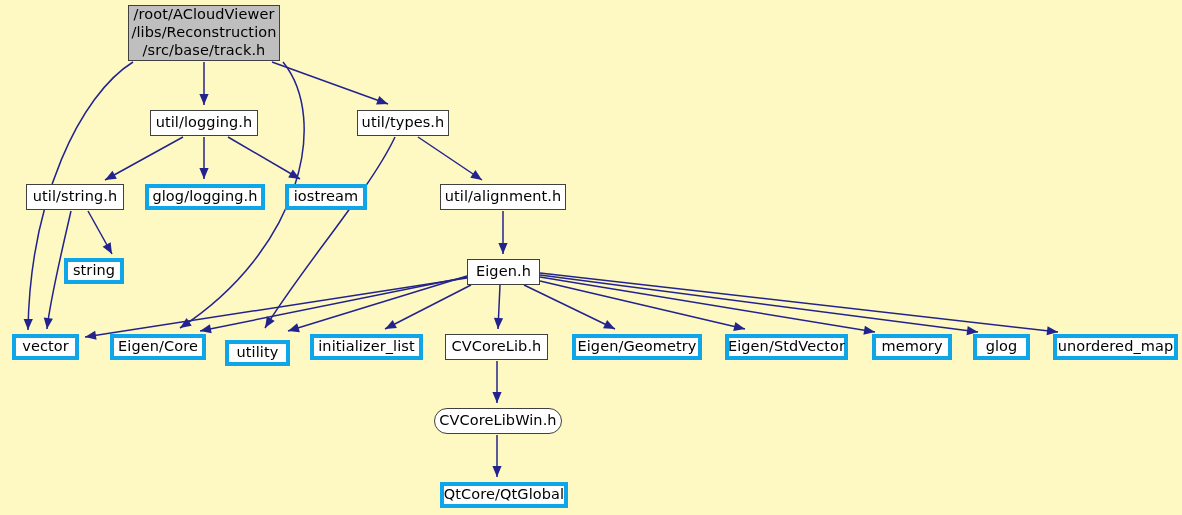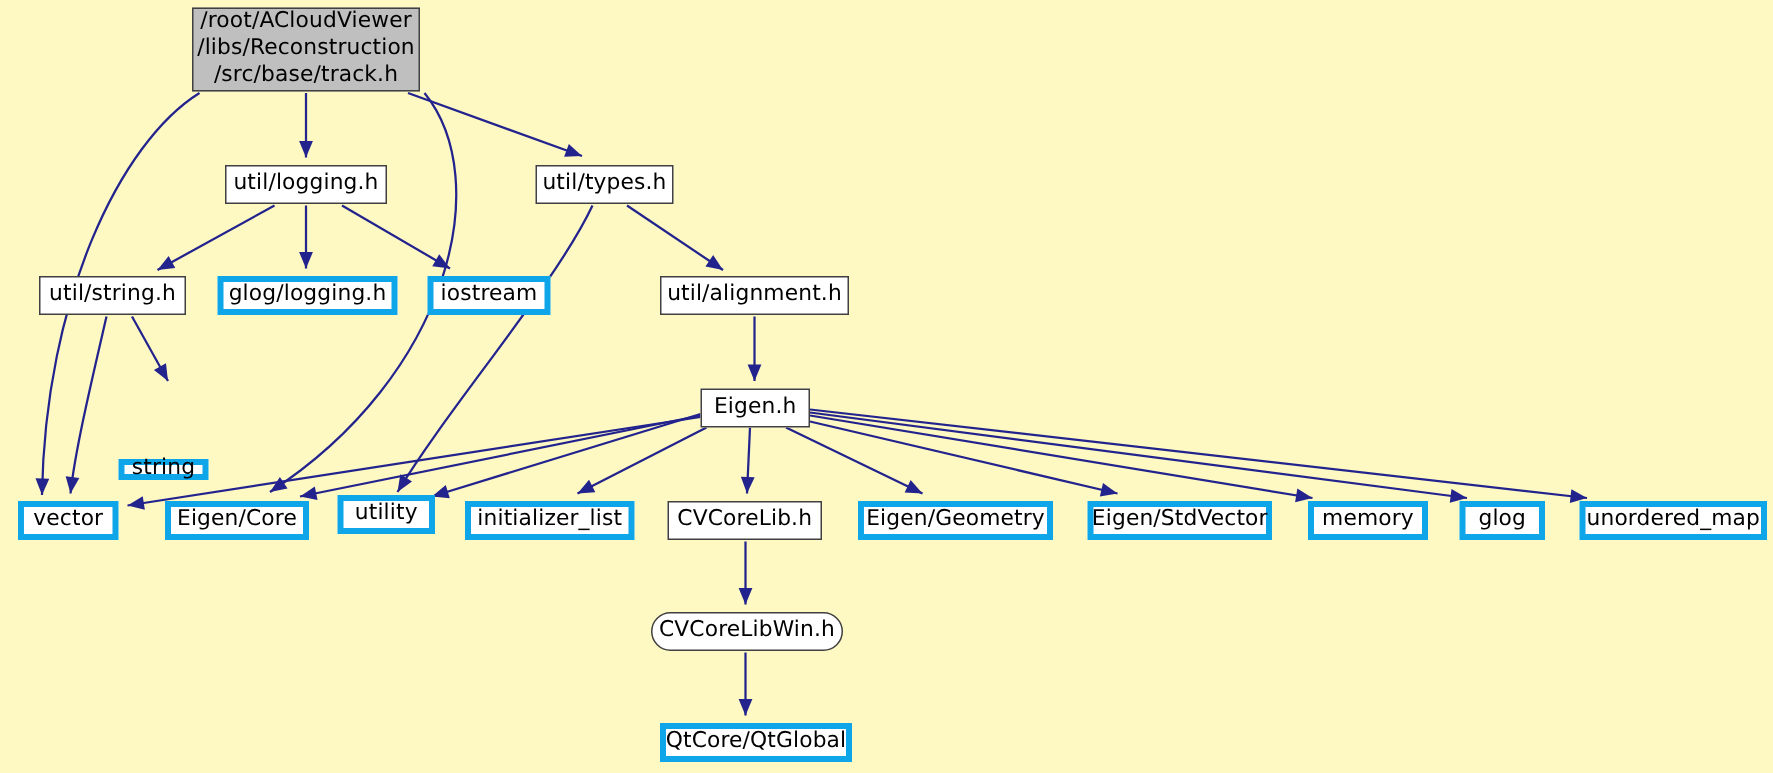--- a/index.html
+++ b/index.html
@@ -113,25 +113,25 @@
   <div id="node-layer">
       <div class="node-box root" style="left: 128px; top: 5px; width: 152px; height: 56px;">/root/ACloudViewer
 /libs/Reconstruction
 /src/base/track.h</div>
       <div class="node-box strong" style="left: 150px; top: 110px; width: 108px; height: 26px;">util/logging.h</div>
       <div class="node-box strong" style="left: 357px; top: 110px; width: 92px; height: 26px;">util/types.h</div>
       <div class="node-box strong" style="left: 26px; top: 184px; width: 98px; height: 26px;">util/string.h</div>
       <div class="node-box " style="left: 145px; top: 184px; width: 120px; height: 26px;">glog/logging.h</div>
       <div class="node-box " style="left: 285px; top: 184px; width: 82px; height: 26px;">iostream</div>
       <div class="node-box strong" style="left: 440px; top: 184px; width: 126px; height: 26px;">util/alignment.h</div>
-      <div class="node-box " style="left: 79px; top: 258px; width: 60px; height: 14px; margin-top: 48px;">string</div>
+      <div class="node-box " style="left: 64px; top: 258px; width: 60px; height: 26px;">string</div>
       <div class="node-box strong" style="left: 467px; top: 259px; width: 73px; height: 26px;">Eigen.h</div>
       <div class="node-box " style="left: 12px; top: 334px; width: 67px; height: 26px;">vector</div>
       <div class="node-box " style="left: 110px; top: 334px; width: 96px; height: 26px;">Eigen/Core</div>
-      <div class="node-box " style="left: 225px; top: 330px; width: 65px; height: 26px;">utility</div>
+      <div class="node-box " style="left: 225px; top: 340px; width: 65px; height: 26px;">utility</div>
       <div class="node-box " style="left: 310px; top: 334px; width: 113px; height: 26px;">initializer_list</div>
       <div class="node-box strong" style="left: 445px; top: 334px; width: 103px; height: 26px;">CVCoreLib.h</div>
       <div class="node-box " style="left: 572px; top: 334px; width: 130px; height: 26px;">Eigen/Geometry</div>
       <div class="node-box " style="left: 725px; top: 334px; width: 123px; height: 26px;">Eigen/StdVector</div>
       <div class="node-box " style="left: 872px; top: 334px; width: 80px; height: 26px;">memory</div>
       <div class="node-box " style="left: 973px; top: 334px; width: 57px; height: 26px;">glog</div>
       <div class="node-box " style="left: 1053px; top: 334px; width: 125px; height: 26px;">unordered_map</div>
       <div class="node-box strong" style="left: 434px; top: 408px; width: 128px; height: 26px; border-radius: 13px;">CVCoreLibWin.h</div>
       <div class="node-box " style="left: 440px; top: 482px; width: 128px; height: 26px;">QtCore/QtGlobal</div>
     </div>

